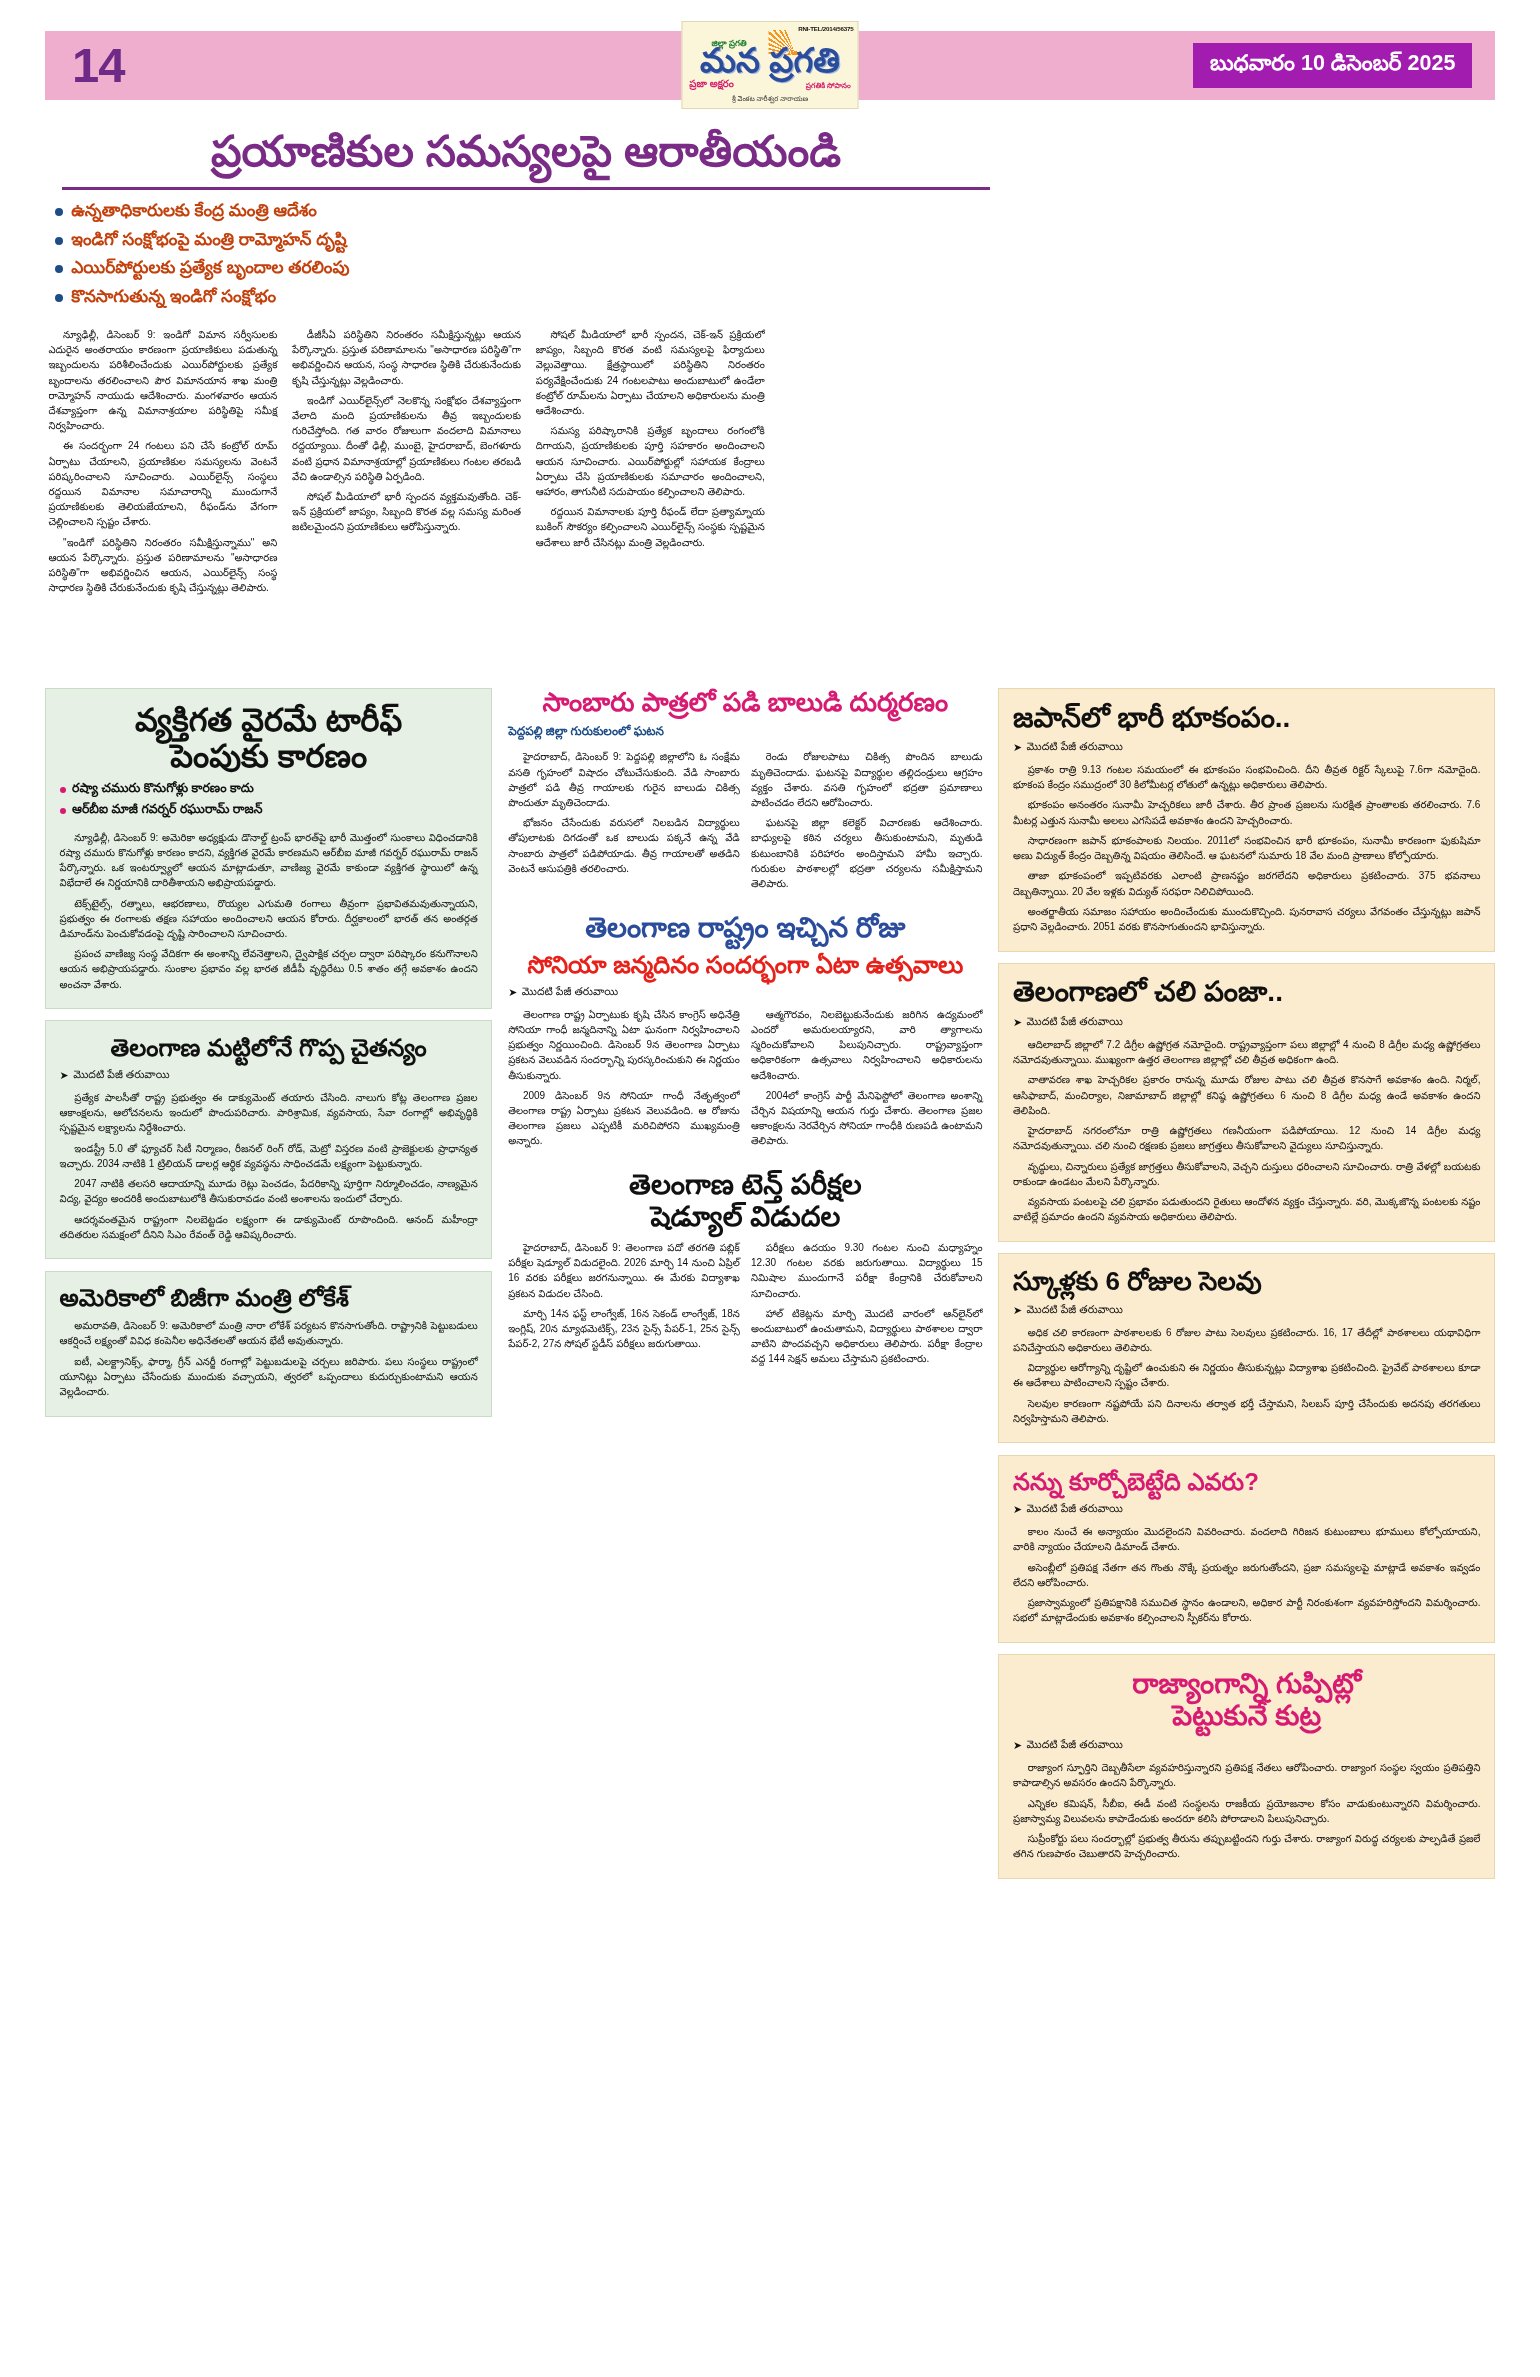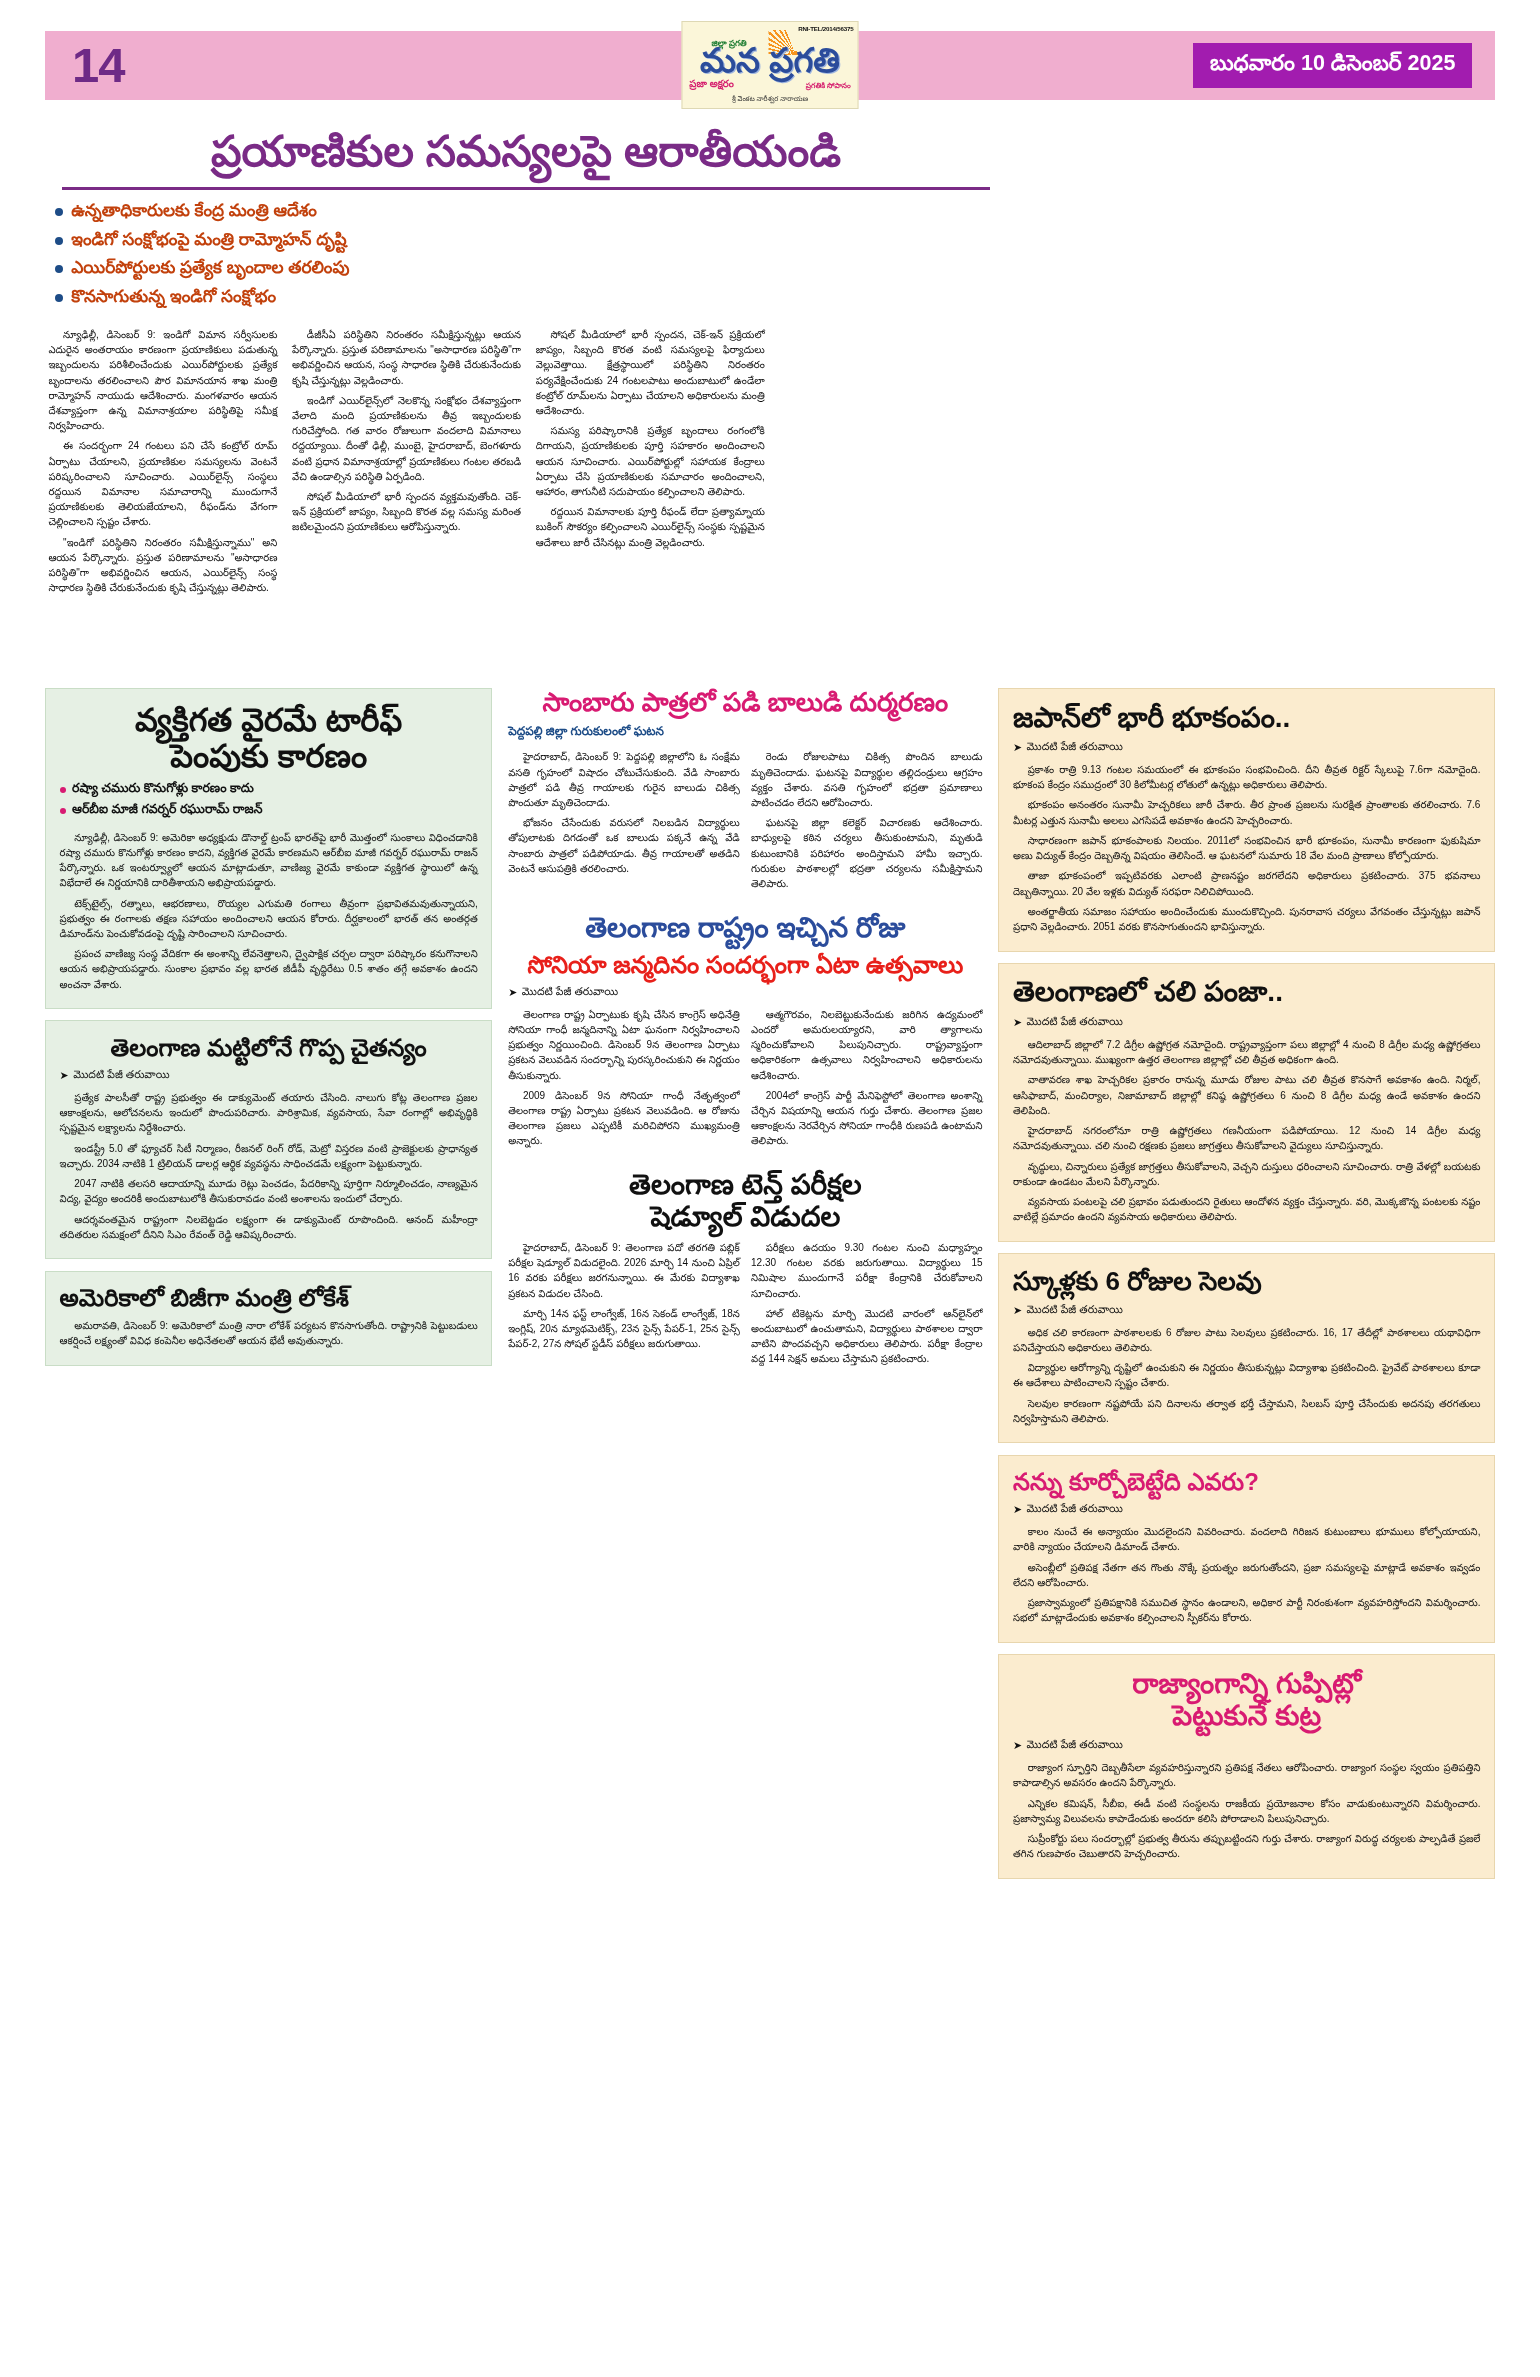--- a/index.html
+++ b/index.html
@@ -217,20 +217,21 @@
         </div>
         <p class="body ind">ప్రత్యేక పాలసీతో రాష్ట్ర ప్రభుత్వం ఈ డాక్యుమెంట్ తయారు చేసింది. నాలుగు కోట్ల తెలంగాణ ప్రజల ఆకాంక్షలను, ఆలోచనలను ఇందులో పొందుపరిచారు. పారిశ్రామిక, వ్యవసాయ, సేవా రంగాల్లో అభివృద్ధికి స్పష్టమైన లక్ష్యాలను నిర్దేశించారు.</p>
         <p class="body ind">ఇండస్ట్రీ 5.0 తో ఫ్యూచర్ సిటీ నిర్మాణం, రీజనల్ రింగ్ రోడ్, మెట్రో విస్తరణ వంటి ప్రాజెక్టులకు ప్రాధాన్యత ఇచ్చారు. 2034 నాటికి 1 ట్రిలియన్ డాలర్ల ఆర్థిక వ్యవస్థను సాధించడమే లక్ష్యంగా పెట్టుకున్నారు.</p>
         <p class="body ind">2047 నాటికి తలసరి ఆదాయాన్ని మూడు రెట్లు పెంచడం, పేదరికాన్ని పూర్తిగా నిర్మూలించడం, నాణ్యమైన విద్య, వైద్యం అందరికీ అందుబాటులోకి తీసుకురావడం వంటి అంశాలను ఇందులో చేర్చారు.</p>
         <p class="body ind">ఆదర్శవంతమైన రాష్ట్రంగా నిలబెట్టడం లక్ష్యంగా ఈ డాక్యుమెంట్ రూపొందింది. ఆనంద్ మహీంద్రా తదితరుల సమక్షంలో దీనిని సిఎం రేవంత్ రెడ్డి ఆవిష్కరించారు.</p>
       </div>
 
       <div class="green-box">
         <h2 class="hl black s42" style="text-align:left">అమెరికాలో బిజీగా మంత్రి లోకేశ్</h2>
         <p class="body ind">అమరావతి, డిసెంబర్ 9: అమెరికాలో మంత్రి నారా లోకేశ్ పర్యటన కొనసాగుతోంది. రాష్ట్రానికి పెట్టుబడులు ఆకర్షించే లక్ష్యంతో వివిధ కంపెనీల అధినేతలతో ఆయన భేటీ అవుతున్నారు.</p>
+        <p class="body ind">ఐటీ, ఎలక్ట్రానిక్స్, ఫార్మా, గ్రీన్ ఎనర్జీ రంగాల్లో పెట్టుబడులపై చర్చలు జరిపారు. పలు సంస్థలు రాష్ట్రంలో యూనిట్లు ఏర్పాటు చేసేందుకు ముందుకు వచ్చాయని, త్వరలో ఒప్పందాలు కుదుర్చుకుంటామని ఆయన వెల్లడించారు.</p>
       </div>
 
     </div>
 
     <div class="col-mid">
 
       <div class="plain-box">
         <h2 class="hl pink s46">సాంబారు పాత్రలో పడి బాలుడి దుర్మరణం</h2>
         <div class="kicker">పెద్దపల్లి జిల్లా గురుకులంలో ఘటన</div>
         <div class="two">

